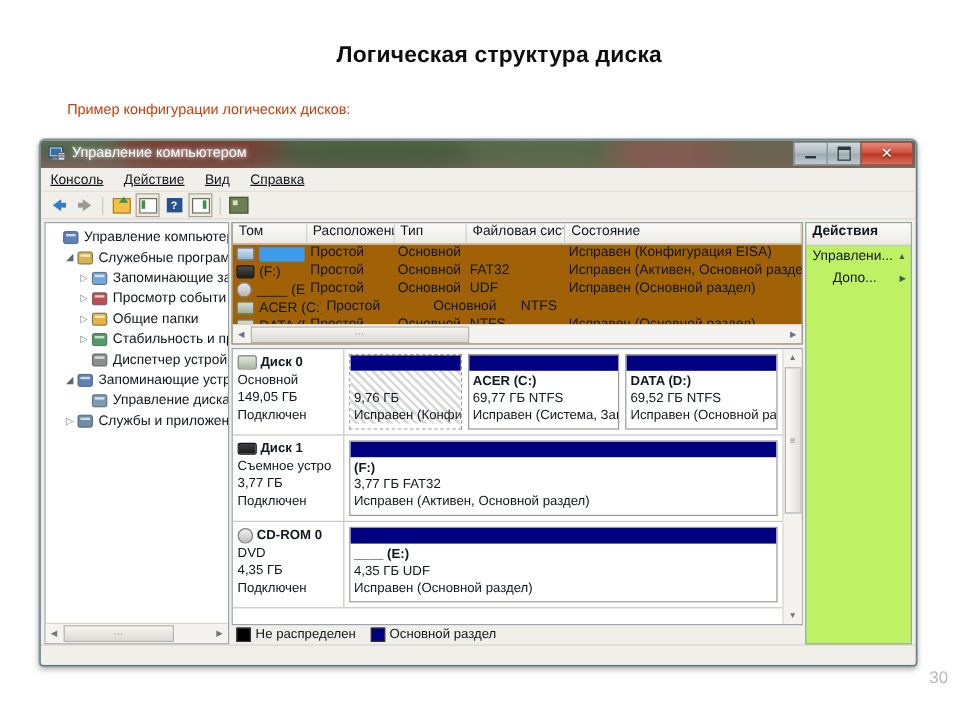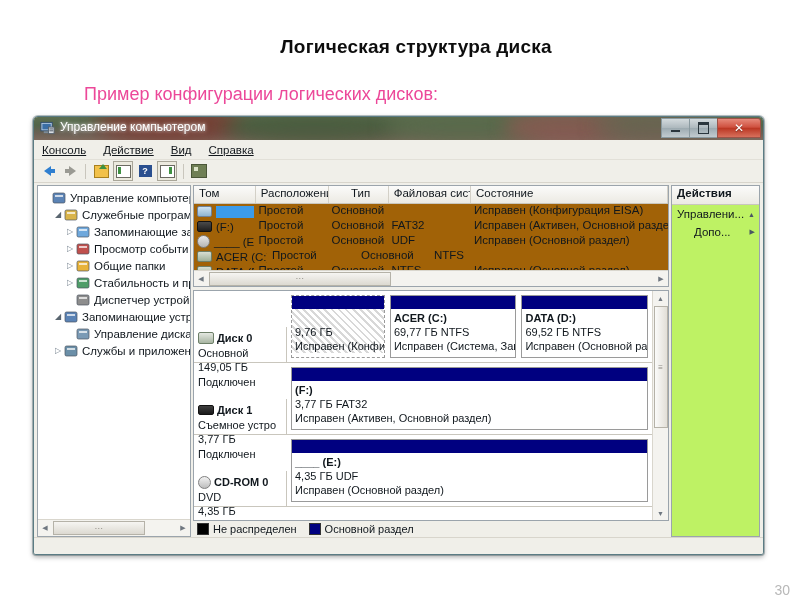--- a/index.html
+++ b/index.html
@@ -8,24 +8,24 @@
     font-family:"Liberation Sans","DejaVu Sans",sans-serif;
     -webkit-font-smoothing:antialiased;
   }
   
   .slide{position:relative;width:800px;height:600px;}
   .slide-title{
     position:absolute;left:16px;top:36px;width:800px;text-align:center;
     font-size:19px;font-weight:bold;color:#0d0d0d;letter-spacing:.2px;
   }
   .slide-sub{
-    position:absolute;left:56px;top:84px;font-size:18px;color:#ec4899;margin-left:28px;
+    position:absolute;left:56px;top:84px;font-size:12px;color:#c2410c;
   }
   .page-num{
-    position:absolute;right:10px;top:556px;font-size:14px;color:#b8b8b8;margin-top:26px;
+    position:absolute;right:10px;top:556px;font-size:14px;color:#b8b8b8;
   }
 
   
   .win{
     position:absolute;left:33px;top:116px;width:729px;height:437px;
     border:1px solid #5b7c84;
     border-radius:5px 5px 3px 3px;
     box-shadow:0 0 0 1px rgba(60,90,95,.35), 0 2px 5px rgba(0,0,0,.35);
     background:#f0efe9;
     overflow:hidden;
@@ -150,21 +150,21 @@
   }
 
   .graph{
     margin-top:3px;border:1px solid #9ba4ac;background:#fff;flex:1;
     position:relative;overflow:hidden;display:flex;
   }
   .graph-inner{flex:1;overflow:hidden;position:relative;}
   .disk-row{display:flex;border-bottom:1px solid #c9c6bd;height:71px;}
   .disk-info{
     width:88px;flex:none;border-right:1px solid #c9c6bd;padding:4px 0 0 4px;
-    font-size:11px;color:#10171d;line-height:14.5px;margin-top:36px;
+    font-size:11px;color:#10171d;line-height:14.5px;
   }
   .disk-info .dtitle{font-weight:bold;display:flex;align-items:center;}
   .disk-ico{width:14px;height:10px;margin-right:3px;flex:none;
     background:linear-gradient(180deg,#e4e8e1,#a8b5a2);border:1px solid #6d7f68;border-radius:2px;}
   .disk-ico.rem{background:linear-gradient(180deg,#3f3f3f,#1a1a1a);border-color:#111;height:8px;}
   .disk-ico.cd{background:linear-gradient(180deg,#f2f2f2,#bdbdbd);border-color:#7f7f7f;border-radius:50%;width:11px;height:11px;}
   .parts{flex:1;display:flex;padding:4px 4px 4px 4px;gap:5px;min-width:0;}
   .part{
     border:1px solid #9a9a9a;background:#fff;display:flex;flex-direction:column;
     font-size:11px;color:#10171d;overflow:hidden;min-width:0;
@@ -385,21 +385,21 @@
           <div class="hs-arrow">▶</div>
         </div>
       </div>
 
       <div class="center-pane">
 
         <div class="vol-list">
           <div class="vol-head" id="vol-head">
               <div class="vh" style="width: 70px;">Том</div>
               <div class="vh" style="width: 84px;">Расположение</div>
-              <div class="vh" style="width: 68px; text-align: center;">Тип</div>
+              <div class="vh" style="width: 68px;">Тип</div>
               <div class="vh" style="width: 96px;">Файловая система</div>
               <div class="vh" style="width: 240px;">Состояние</div>
             </div>
           <div class="vol-rows" id="vol-rows">
               <div class="vrow">
                 <div class="vc name" style="width: 70px;">
                   <span class="vdrive"></span>
                   <span class="sel-block"></span>
                 </div>
                 <div class="vc" style="width: 84px;">Простой</div>

